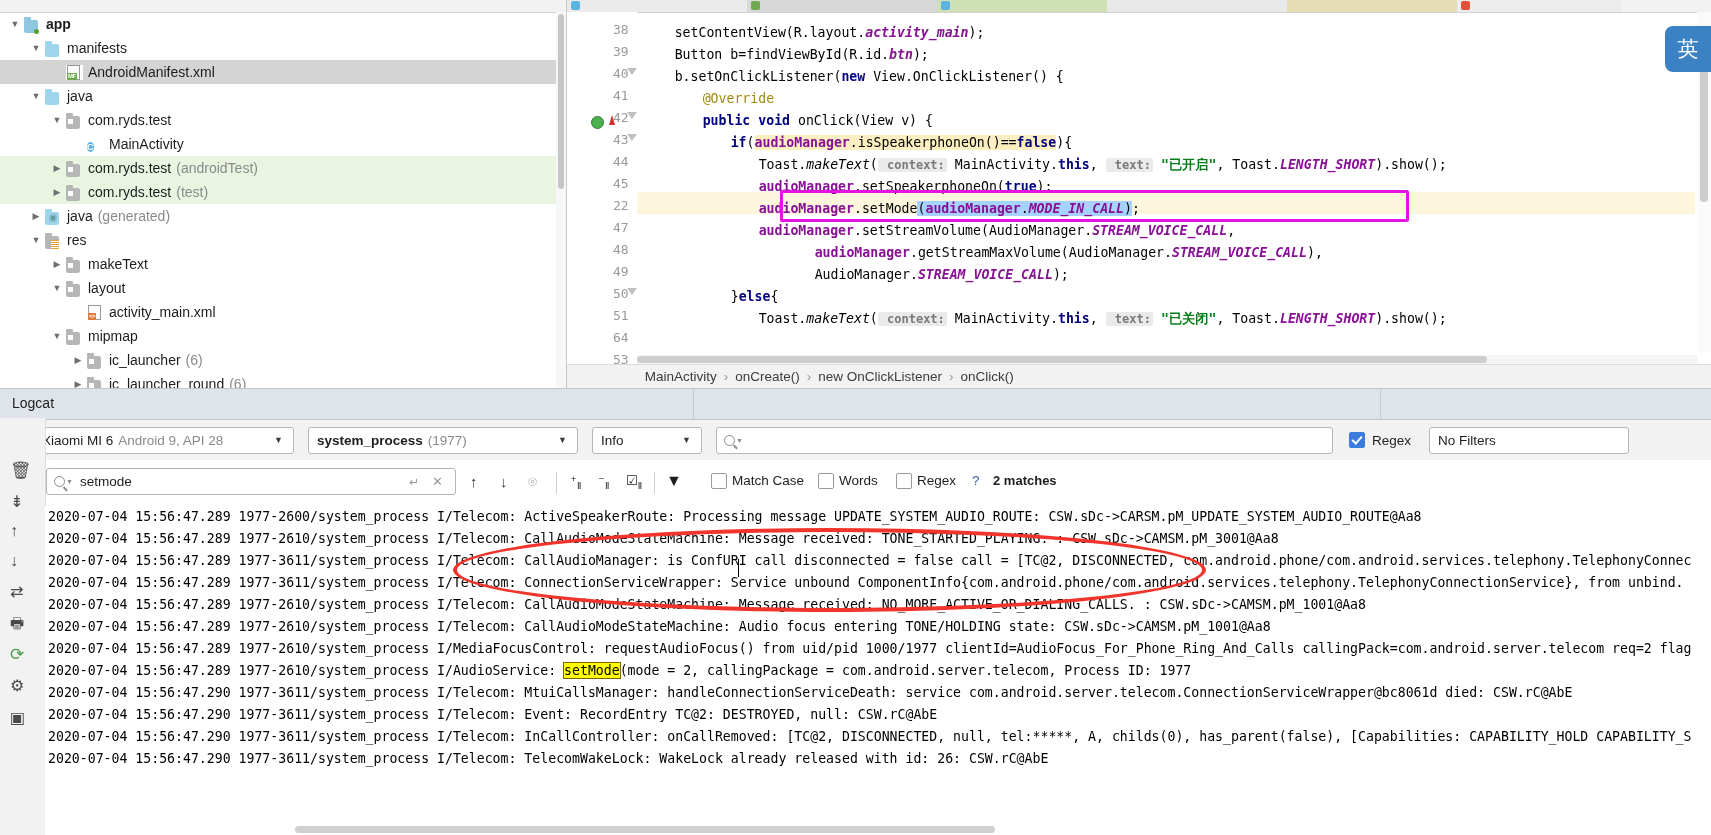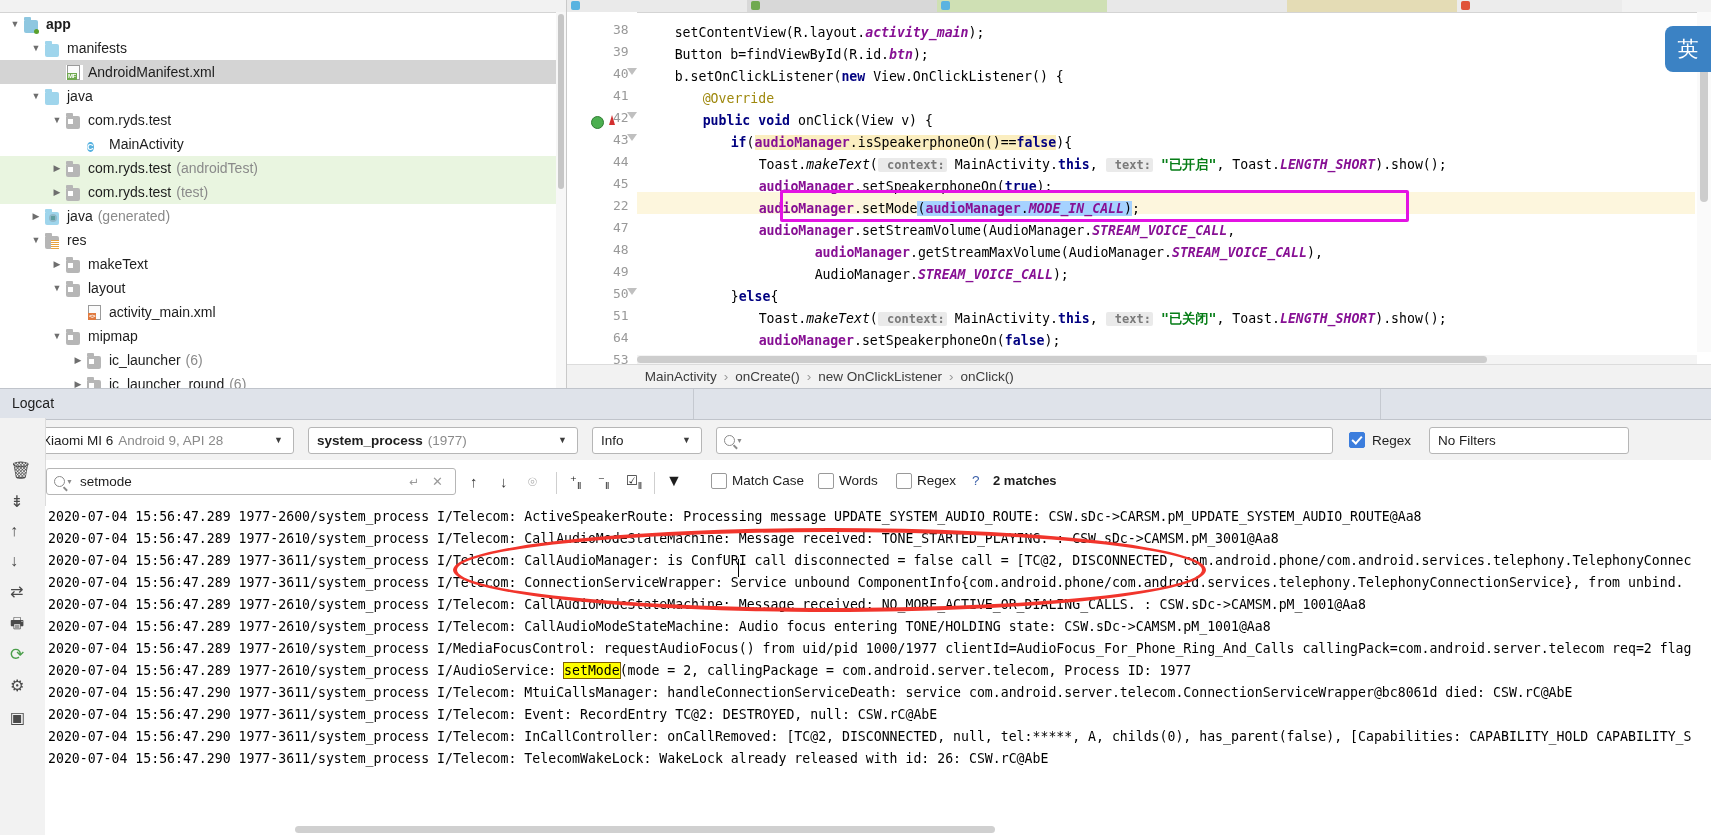--- a/index.html
+++ b/index.html
@@ -338,21 +338,20 @@
         <div class="cl" style="top:98px;left:44px;"><span><span class="kw">public void</span> onClick(View v) {</span></div>
         <div class="cl" style="top:120px;left:72px;"><span><span class="kw">if</span>(<span class="hlbg"><span class="fld">audioManager</span>.isSpeakerphoneOn()==<span class="kw">false</span></span>){</span></div>
         <div class="cl" style="top:142px;left:100px;"><span>Toast.<span class="meth-i">makeText</span>(<span class="hint"> context:</span> MainActivity.<span class="kw">this</span>, <span class="hint"> text:</span> <span class="str">"已开启"</span>, Toast.<span class="stat">LENGTH_SHORT</span>).show();</span></div>
         <div class="cl" style="top:164px;left:100px;"><span><span class="fld">audioManager</span>.setSpeakerphoneOn(<span class="kw">true</span>);</span></div>
         <div class="cl" style="top:186px;left:100px;"><span><span class="fld">audioManager</span>.setMode<span class="selbg">(<span class="fld">audioManager</span>.<span class="stat">MODE_IN_CALL</span>)</span>;</span></div>
         <div class="cl" style="top:208px;left:100px;"><span><span class="fld">audioManager</span>.setStreamVolume(AudioManager.<span class="stat">STREAM_VOICE_CALL</span>,</span></div>
         <div class="cl" style="top:230px;left:156px;"><span><span class="fld">audioManager</span>.getStreamMaxVolume(AudioManager.<span class="stat">STREAM_VOICE_CALL</span>),</span></div>
         <div class="cl" style="top:252px;left:156px;"><span>AudioManager.<span class="stat">STREAM_VOICE_CALL</span>);</span></div>
         <div class="cl" style="top:274px;left:72px;"><span>}<span class="kw">else</span>{</span></div>
         <div class="cl" style="top:296px;left:100px;"><span>Toast.<span class="meth-i">makeText</span>(<span class="hint"> context:</span> MainActivity.<span class="kw">this</span>, <span class="hint"> text:</span> <span class="str">"已关闭"</span>, Toast.<span class="stat">LENGTH_SHORT</span>).show();</span></div>
-        <div class="cl" style="top:318px;left:100px;"><span><span class="fld">audioManager</span>.setSpeakerphoneOn(<span class="kw">false</span>);</span></div>
         <div class="cl" style="top:340px;left:100px;"><span><span class="fld">audioManager</span>.setMode(AudioManager.<span class="stat">MODE_NORMAL</span>);</span></div>
       </div>
 
       <div class="magenta-box" style="left:213px;top:190px;width:623px;height:26px;"></div>
 
       <div class="ed-scroll">
         <i></i>
         <div class="hmark" style="top:36px;"></div>
         <div class="hmark" style="top:42px;"></div>
       </div>

